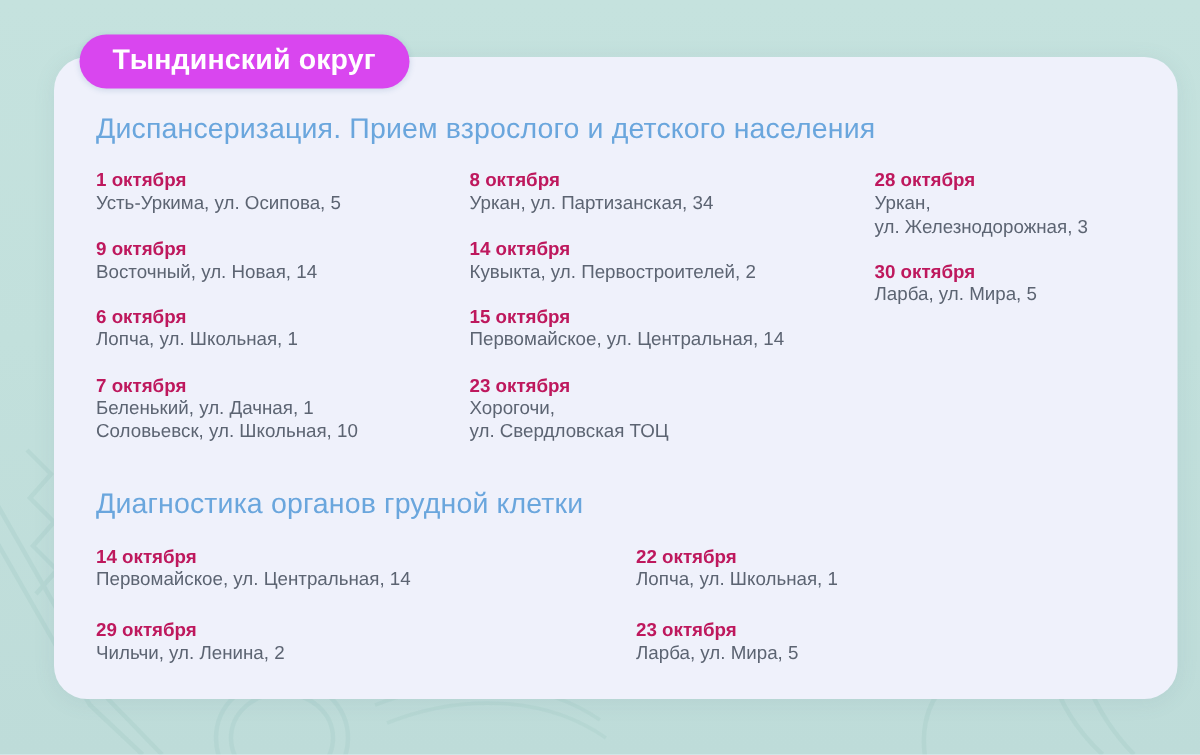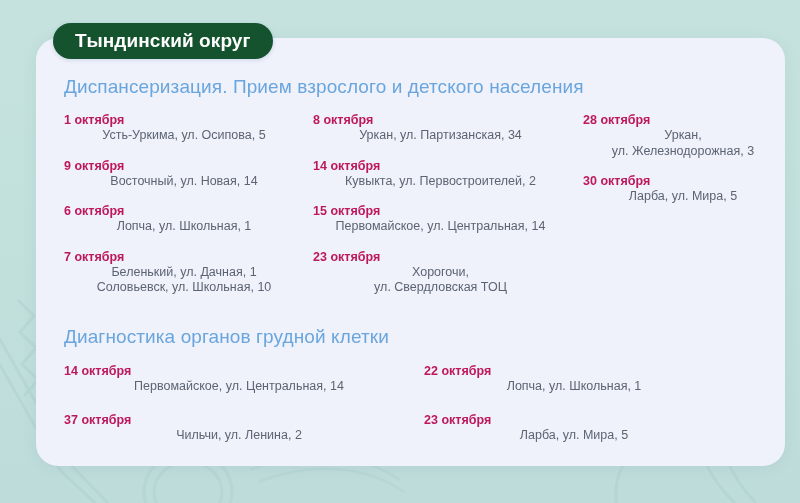--- a/index.html
+++ b/index.html
@@ -45,21 +45,21 @@
 
   
   #region-badge {
     position: absolute;
     left: 53px;
     top: 23px;
     height: 36px;
     padding: 0 22px;
     display: flex;
     align-items: center;
-    background: #14532d;
+    background: #d946ef;
     border-radius: 18px;
     z-index: 5;
     box-shadow: 0 1px 4px rgba(40,90,140,0.18);
     justify-content: center;
   }
   #region-badge .badge-text {
     color: #ffffff;
     font-size: 19px;
     font-weight: bold;
     letter-spacing: 0.1px;
@@ -95,21 +95,20 @@
     color: #be185d;
     line-height: 16px;
     white-space: nowrap;
   }
   .entry-place {
     font-size: 12.5px;
     font-weight: normal;
     color: #5c6472;
     line-height: 15.5px;
     white-space: nowrap;
-    text-align: center;
   }
   .entry {
     margin-bottom: 14px;
   }
   .entry:last-child { margin-bottom: 0; }
 
   .col {
     position: absolute;
   }
 
@@ -213,21 +212,21 @@
   </div>
 
   <div class="section-title" id="section-2-title">Диагностика органов грудной клетки</div>
 
   <div class="col" id="s2-col-0">
     <div class="entry">
       <div class="entry-date">14 октября</div>
       <div class="entry-place">Первомайское, ул. Центральная, 14</div>
     </div>
     <div class="entry">
-      <div class="entry-date">37 октября</div>
+      <div class="entry-date">29 октября</div>
       <div class="entry-place">Чильчи, ул. Ленина, 2</div>
     </div>
   </div>
 
   <div class="col" id="s2-col-1">
     <div class="entry">
       <div class="entry-date">22 октября</div>
       <div class="entry-place">Лопча, ул. Школьная, 1</div>
     </div>
     <div class="entry">

